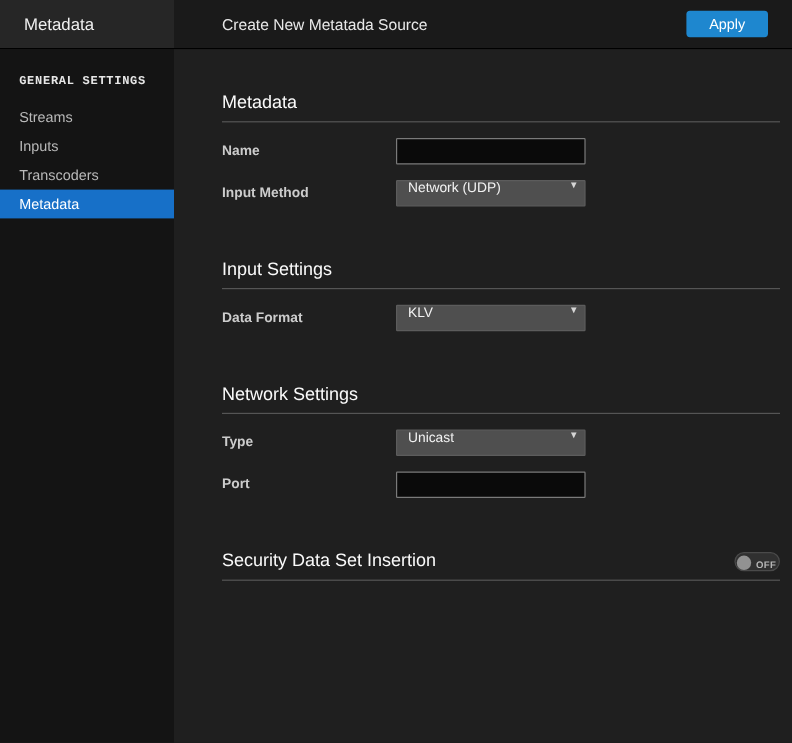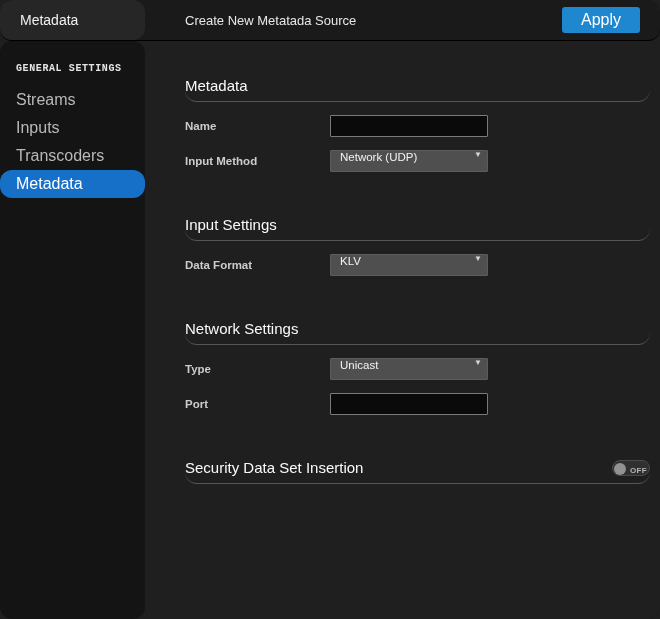--- a/index.html
+++ b/index.html
@@ -1,15 +1,15 @@
 <!DOCTYPE html>
 <html><head>
 <meta charset="utf-8">
 <style>
-  * { margin: 0; padding: 0; box-sizing: border-box; border-radius: 12px; }
+  * { margin: 0; padding: 0; box-sizing: border-box; }
   html, body {
     width: 660px; min-height: 619px;
     background: #1f1f1f;
     font-family: "Liberation Sans", sans-serif;
     color: #ddd;
     overflow-x: hidden;
   }
 
   
   .topbar {
@@ -27,21 +27,21 @@
   .topbar-main {
     flex: 1; display: flex; align-items: center;
     padding-left: 40px; padding-right: 20px;
     font-size: 13px; color: #e8e8e8;
   }
   .apply-btn {
     margin-left: auto;
     background: #1e87cf; color: #fff;
     border: none; border-radius: 3px;
     font-family: "Liberation Sans", sans-serif;
-    font-size: 16px; padding: 4px 19px;
+    font-size: 12px; padding: 4px 19px;
     cursor: pointer;
   }
 
   
   .body-row { display: flex; min-height: 578px; }
   .sidebar {
     width: 145px; flex: 0 0 145px;
     background: #141414;
     padding-top: 12px;
   }
@@ -54,21 +54,21 @@
   
   .sidebar-section-label {
     font-size: 10px; font-weight: bold; letter-spacing: .6px;
     color: #e6e6e6; text-transform: uppercase;
     padding: 10px 16px 12px;
     font-family: Liberation Mono, monospace;
   }
   .side-item {
     display: block;
     padding: 5px 16px;
-    font-size: 16px; color: #b9b9b9;
+    font-size: 12px; color: #b9b9b9;
     cursor: pointer; text-decoration: none;
   }
   .side-item.selected { background: #1770c8; color: #fff; }
 
   
   .section { margin-top: 44px; }
   .section.first { margin-top: 36px; }
   .section-head {
     display: flex; align-items: center; justify-content: space-between;
     border-bottom: 1px solid #555;

